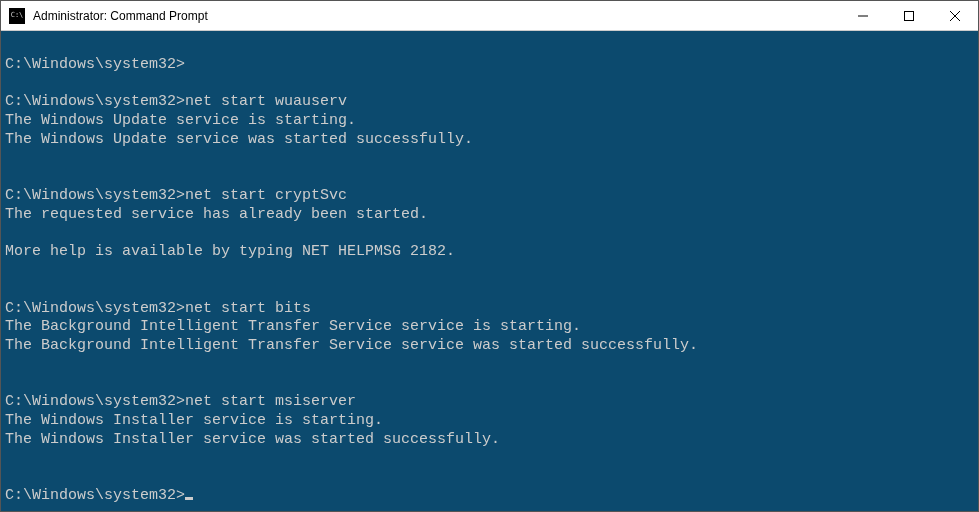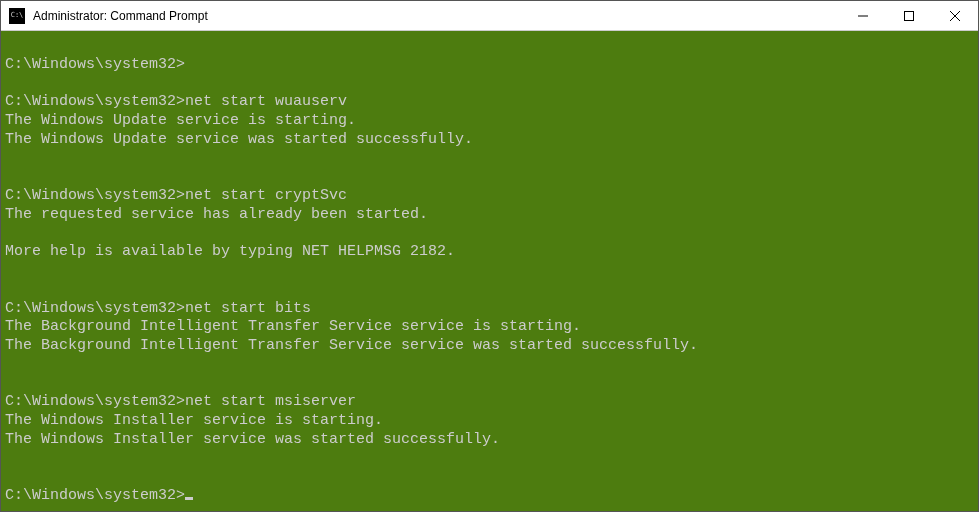--- a/index.html
+++ b/index.html
@@ -40,21 +40,21 @@
   .win-btn {
     width: 46px; height: 100%;
     display: flex; align-items: center; justify-content: center;
     font-size: 10px; color: #000;
     font-family: "Segoe UI", sans-serif;
   }
   .win-btn svg { stroke: #000; fill: none; stroke-width: 1; }
   .terminal {
     width: 100%;
     height: calc(100% - 30px);
-    background: #4d7c0f;
+    background: #0c4a6e;
     color: #ccc;
     font: 15px/1.25 Consolas, "Courier New", monospace;
     padding: 6px 4px 4px 4px;
     white-space: pre;
     overflow: hidden;
     position: relative;
   }
   .line { min-height: 1.25em; }
   .cursor {
     display: inline-block;

